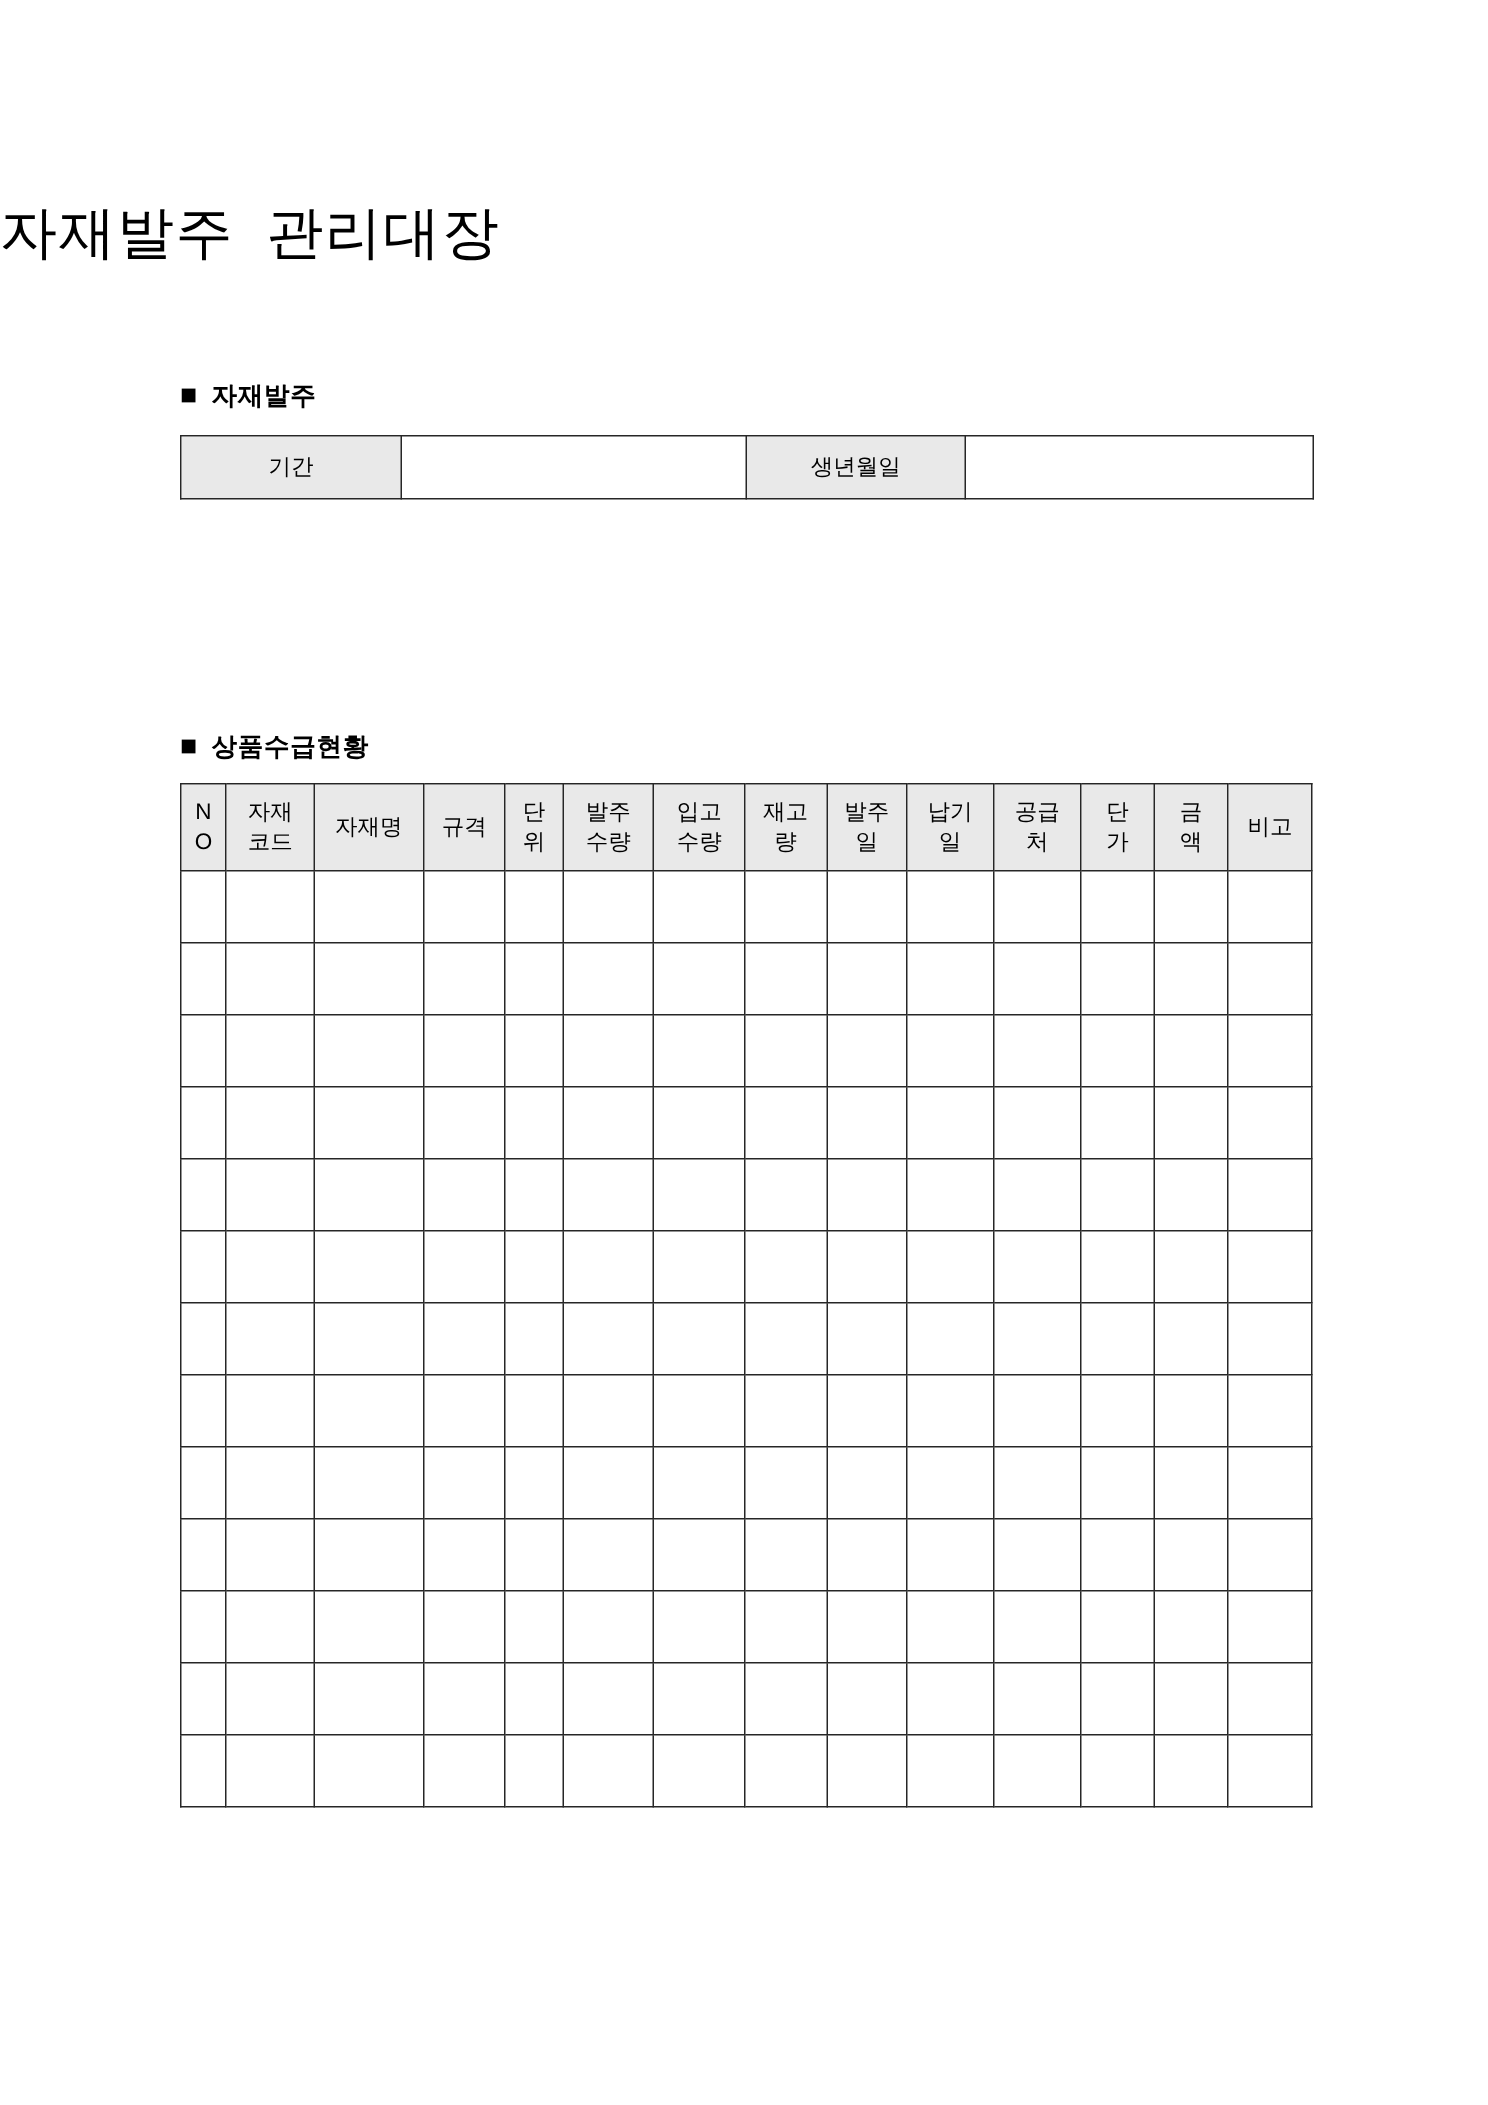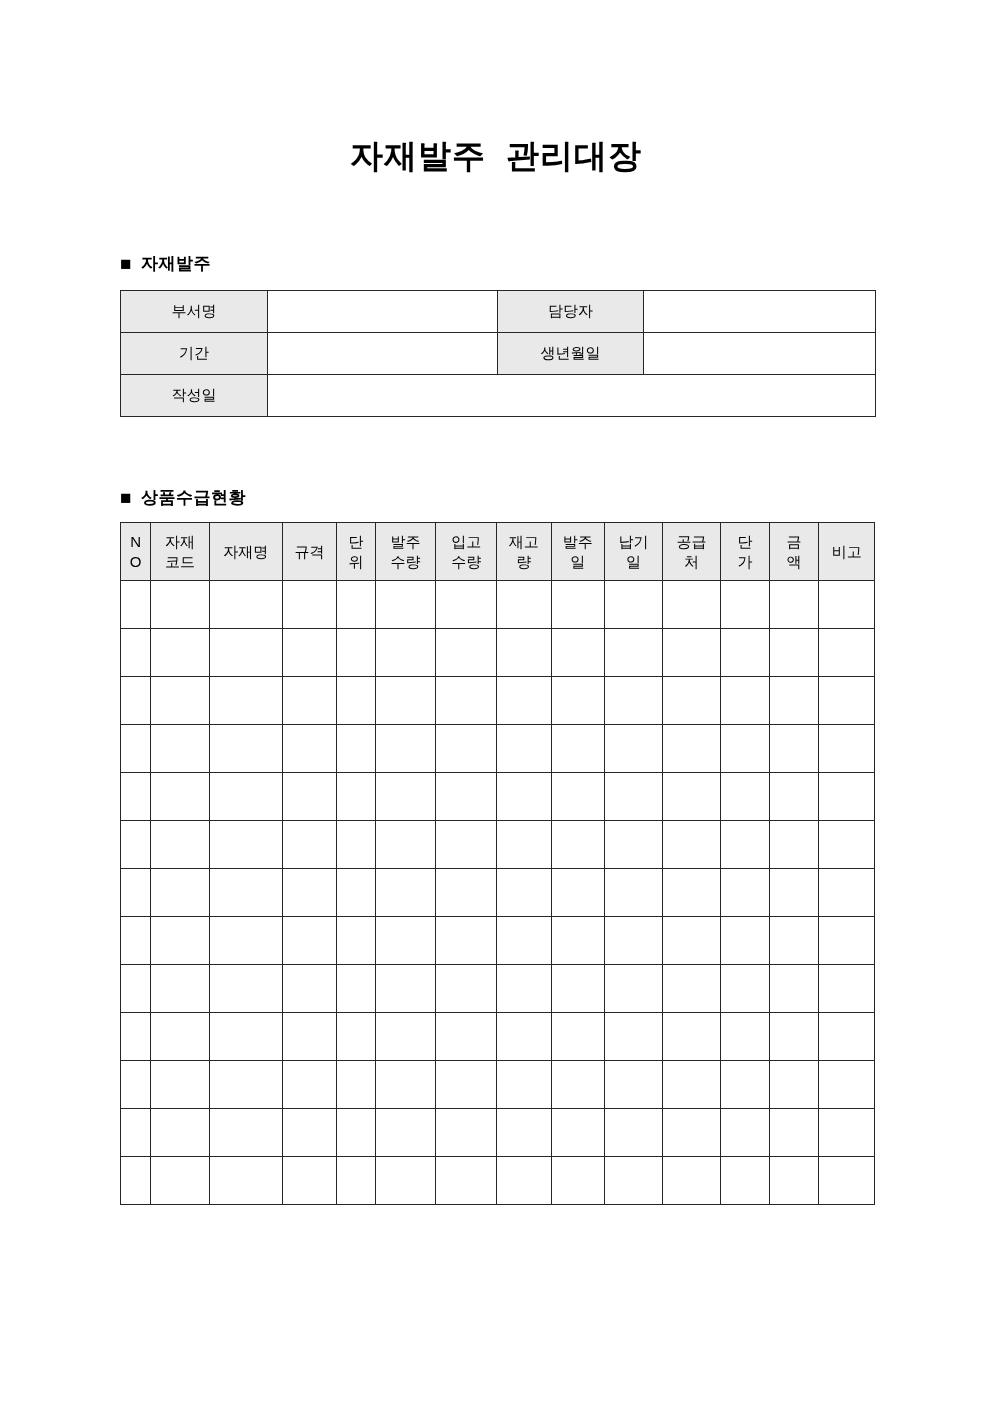--- a/index.html
+++ b/index.html
@@ -10,24 +10,24 @@
     background: #ffffff;
     font-family: "Liberation Sans", "DejaVu Sans", sans-serif;
     color: #000000;
     overflow: hidden;
   }
   .doc-title {
     position: absolute;
     top: 136px;
     left: 0;
     right: 0;
-    text-align: center;
-    font-size: 33px;
+    text-align: left;
+    font-size: 38px;
     line-height: 40px;
-    font-weight: 700;
+    font-weight: 400;
     letter-spacing: 1px;
     word-spacing: 10px;
     margin: 0;
   }
   .section-heading {
     position: absolute;
     left: 120px;
     display: inline-flex;
     align-items: center;
     gap: 9px;
@@ -86,35 +86,25 @@
   </div>
 
   <table class="info-table">
     <colgroup>
       <col style="width:147px">
         <col style="width:230px">
         <col style="width:146px">
         <col style="width:232px">
     </colgroup>
     <tbody>
-        <tr>
-      <td class="lbl">부서명</td>
-      <td class="val"></td>
-      <td class="lbl">담당자</td>
-      <td class="val"></td>
-    </tr>
     <tr>
       <td class="lbl">기간</td>
       <td class="val"></td>
       <td class="lbl">생년월일</td>
       <td class="val"></td>
-    </tr>
-    <tr>
-      <td class="lbl">작성일</td>
-      <td class="val" colspan="3"></td>
     </tr>
   </tbody>
     </table>
 
   <div class="section-heading heading-supply">
     <span class="marker">■</span>
     <span>상품수급현황</span>
   </div>
 
   <table class="supply-table">

